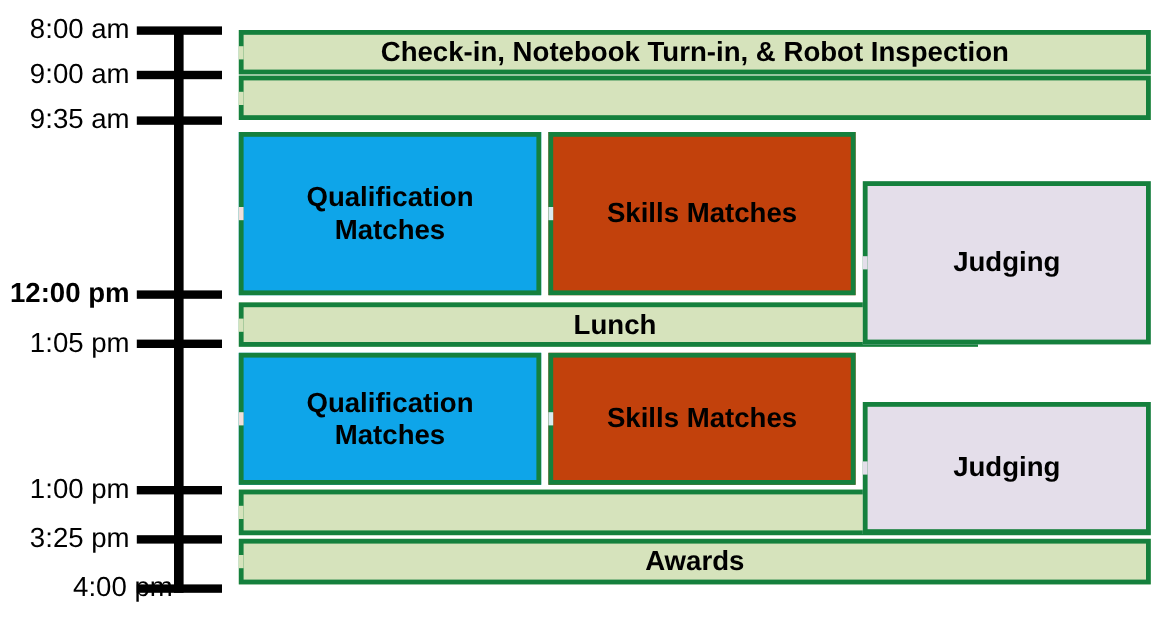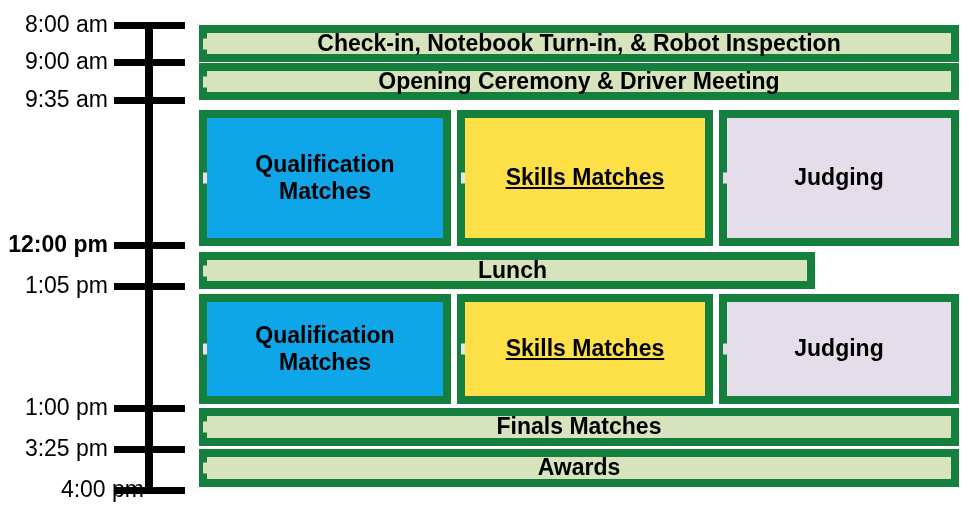--- a/index.html
+++ b/index.html
@@ -37,38 +37,38 @@
     line-height: 1;
     color: #000000;
     font-weight: 400;
     white-space: nowrap;
   }
 
   
   .event-block {
     position: absolute;
     box-sizing: border-box;
-    border: 8px solid #15803d;
+    border: 4px solid #15803d;
     display: flex;
     align-items: center;
     justify-content: center;
     text-align: center;
     color: #000000;
     font-weight: bold;
     line-height: 1.18;
     padding: 0 6px;
   }
   .event-block .label {
     display: block;
     width: 100%;
   }
   .fill-green  { background: #D6E3BC; }
   .fill-pink   { background: #0ea5e9; }
-  .fill-blue   { background: #fde047; text-decoration: underline; }
-  .fill-purple { background: #E4DEEA; }
+  .fill-blue   { background: #c2410c; }
+  .fill-purple { background: #E4DEEA; margin-top: 41px; }
 
   .bar-wide  { font-size: 23px; }
   .track-box { font-size: 23px; }
 
   
   .edge-notch {
     position: absolute;
     left: -4px;
     top: 50%;
     transform: translateY(-50%);
@@ -109,29 +109,27 @@
       </div>
   </div>
 
   <div id="events-layer">
       <div class="event-block fill-green bar-wide" style="left: 199px; top: 25px; width: 760px; height: 37px;">
         <span class="edge-notch"></span>
         <span class="label">Check-in, Notebook Turn-in, &amp; Robot Inspection</span>
       </div>
       <div class="event-block fill-green bar-wide" style="left: 199px; top: 63px; width: 760px; height: 37px;">
         <span class="edge-notch"></span>
-        <span class="label">Opening Ceremony &amp; Driver Meeting</span>
       </div>
       <div class="event-block fill-green bar-wide" style="left: 199px; top: 252px; width: 616px; height: 37px; padding-left: 17px;">
         <span class="edge-notch"></span>
         <span class="label">Lunch</span>
       </div>
       <div class="event-block fill-green bar-wide" style="left: 199px; top: 408px; width: 760px; height: 38px;">
         <span class="edge-notch"></span>
-        <span class="label">Finals Matches</span>
       </div>
       <div class="event-block fill-green bar-wide" style="left: 199px; top: 449px; width: 760px; height: 38px;">
         <span class="edge-notch"></span>
         <span class="label">Awards</span>
       </div>
       <div class="event-block fill-pink track-box" style="left: 199px; top: 110px; width: 252px; height: 136px;">
         <span class="edge-notch"></span>
         <span class="label">Qualification Matches</span>
       </div>
       <div class="event-block fill-blue track-box" style="left: 457px; top: 110px; width: 256px; height: 136px;">

